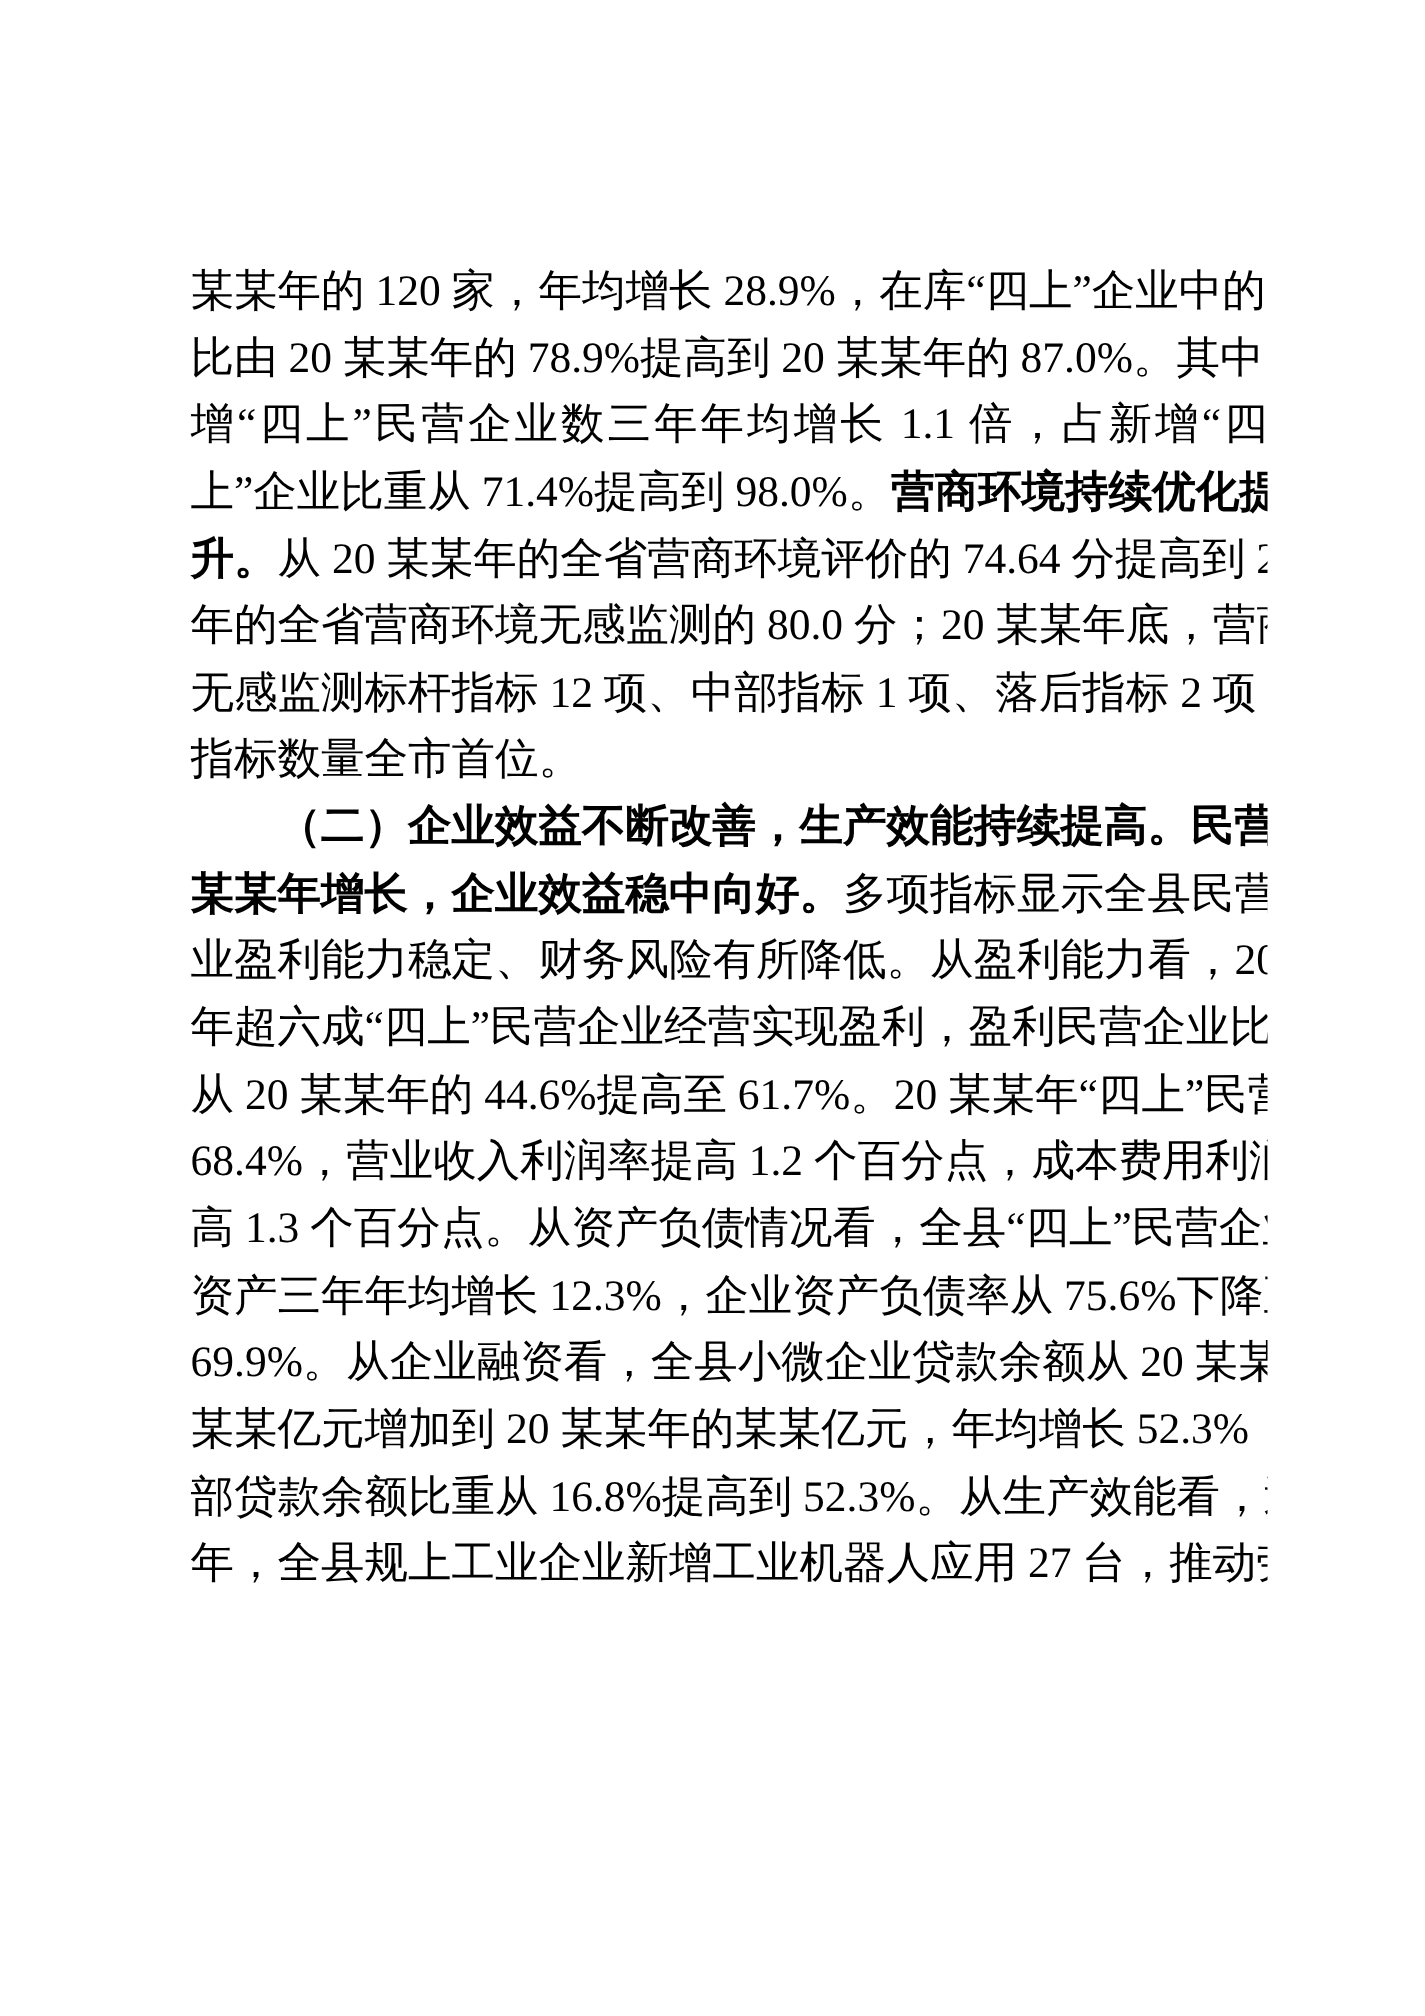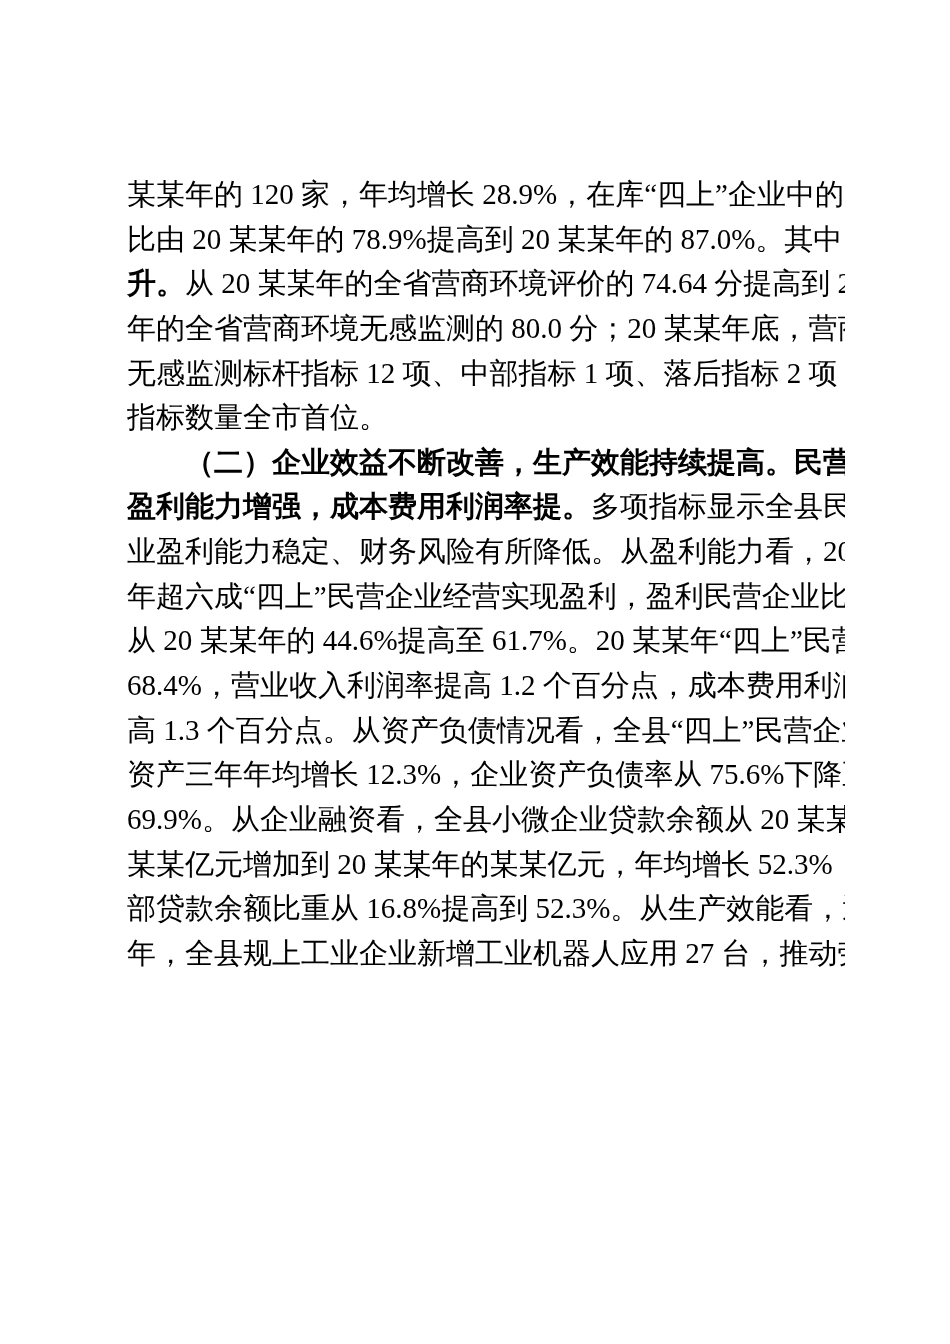--- a/index.html
+++ b/index.html
@@ -44,26 +44,28 @@
     font-family: "Liberation Sans", "DejaVu Sans", sans-serif;
   }
 </style>
 </head>
 <body>
 
 <div class="page">
   <div class="text-block" id="text-block">
       <div class="line"><span>某某年的 120 家，年均增长 28.9%，在库“四上”企业中的占</span></div>
       <div class="line"><span>比由 20 某某年的 78.9%提高到 20 某某年的 87.0%。其中，新</span></div>
+      <div class="line"><span>增“四上”民营企业数三年年均增长 1.1 倍，占新增“四</span></div>
+      <div class="line"><span>上”企业比重从 71.4%提高到 98.0%。</span><span class="seg-bold">营商环境持续优化提</span></div>
       <div class="line"><span class="seg-bold">升。</span><span>从 20 某某年的全省营商环境评价的 74.64 分提高到 20 某某</span></div>
       <div class="line"><span>年的全省营商环境无感监测的 80.0 分；20 某某年底，营商环境</span></div>
       <div class="line"><span>无感监测标杆指标 12 项、中部指标 1 项、落后指标 2 项，标杆</span></div>
       <div class="line para-end"><span>指标数量全市首位。</span></div>
       <div class="line indent"><span class="seg-bold">（二）企业效益不断改善，生产效能持续提高。民营企业</span></div>
-      <div class="line"><span class="seg-bold">盈利能力增强，成本费用利润率提。</span><span>多项指标显示全县民营企</span></div>
+      <div class="line"><span class="seg-bold">某某年增长，企业效益稳中向好。</span><span>多项指标显示全县民营企</span></div>
       <div class="line"><span>业盈利能力稳定、财务风险有所降低。从盈利能力看，20 某某</span></div>
       <div class="line"><span>年超六成“四上”民营企业经营实现盈利，盈利民营企业比重</span></div>
       <div class="line"><span>从 20 某某年的 44.6%提高至 61.7%。20 某某年“四上”民营企</span></div>
       <div class="line"><span>68.4%，营业收入利润率提高 1.2 个百分点，成本费用利润率提</span></div>
       <div class="line"><span>高 1.3 个百分点。从资产负债情况看，全县“四上”民营企业</span></div>
       <div class="line"><span>资产三年年均增长 12.3%，企业资产负债率从 75.6%下降至</span></div>
       <div class="line"><span>69.9%。从企业融资看，全县小微企业贷款余额从 20 某某年的</span></div>
       <div class="line"><span>某某亿元增加到 20 某某年的某某亿元，年均增长 52.3%，占全</span></div>
       <div class="line"><span>部贷款余额比重从 16.8%提高到 52.3%。从生产效能看，近三</span></div>
       <div class="line"><span>年，全县规上工业企业新增工业机器人应用 27 台，推动劳动生</span></div>

